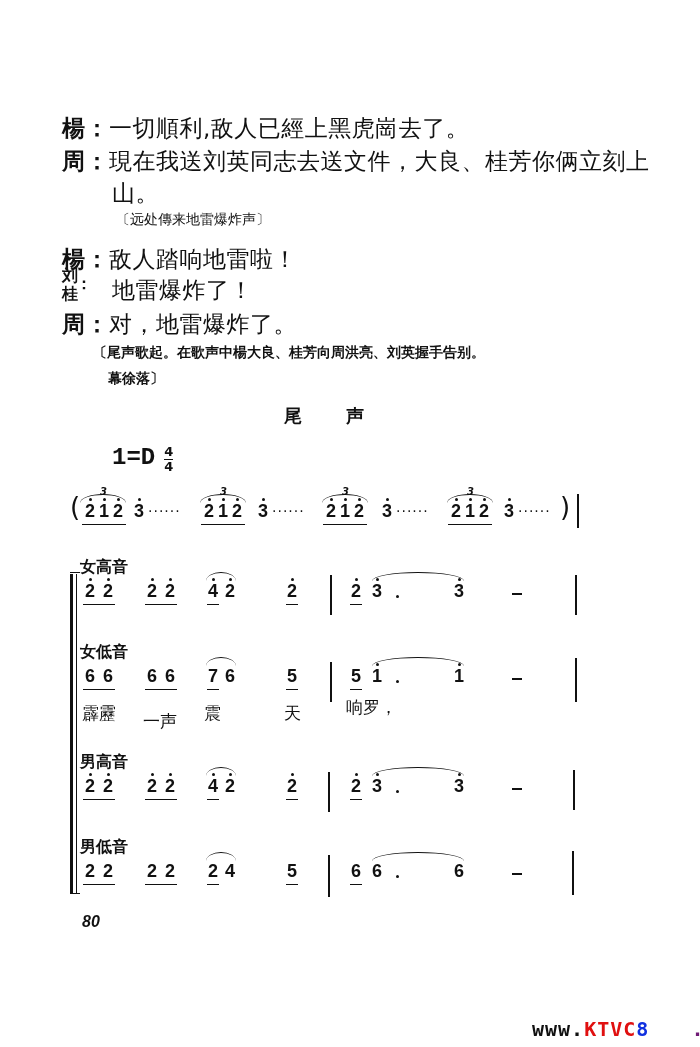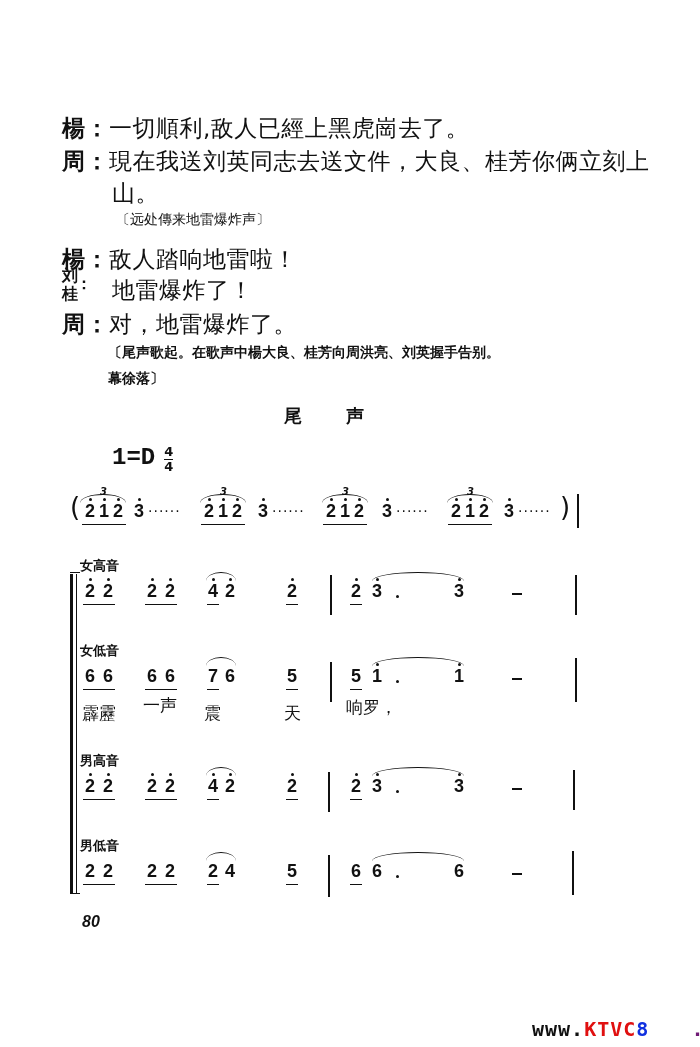--- a/index.html
+++ b/index.html
@@ -9,21 +9,21 @@
       color: #111111;
     }
     .abs { position: absolute; }
     .dline { font-size: 23px; white-space: nowrap; letter-spacing: 0.5px; }
     .speaker { font-weight: bold; }
     .stage { font-size: 14px; white-space: nowrap; }
     .title { font-size: 18px; font-weight: bold; letter-spacing: 44px; }
     .key { font-size: 24px; font-weight: bold; font-family: Liberation Mono, monospace; }
     .frac { display: inline-block; vertical-align: middle; text-align: center; font-size: 13px; line-height: 14px; margin-left: 4px; }
     .frac span { display: block; }
-    .part-label { font-size: 13px; font-weight: bold; }
+    .part-label { font-size: 16px; font-weight: bold; }
     .note {
       position: absolute; font-size: 18px; font-weight: bold;
       font-family: "Liberation Sans", sans-serif; width: 12px; text-align: center;
     }
     .note.hi::before {
       content: ""; position: absolute; left: 5px; top: -3px;
       width: 3px; height: 3px; border-radius: 50%; background: #111;
     }
     .ul {
       position: absolute; height: 0; border-top: 1.5px solid #111;
@@ -65,21 +65,21 @@
 <div class="abs" style="left:62px; top:266px; width:400px; height:40px;">
   <span class="abs speaker" style="left:0; top:0; font-size:16px;">刘</span>
   <span class="abs speaker" style="left:0; top:18px; font-size:16px;">桂</span>
   <span class="abs speaker" style="left:14px; top:8px; font-size:16px;">：</span>
   <span class="abs dline" style="left:50px; top:9px;">地雷爆炸了！</span>
 </div>
 <div class="abs dline" style="left:62px; top:309px;">
   <span class="speaker">周：</span><span>对，地雷爆炸了。</span>
 </div>
 
-<div class="abs stage" style="left:108px; top:344px; font-weight:bold;">〔尾声歌起。在歌声中楊大良、桂芳向周洪亮、刘英握手告别。</div>
+<div class="abs stage" style="left:93px; top:344px; font-weight:bold;">〔尾声歌起。在歌声中楊大良、桂芳向周洪亮、刘英握手告别。</div>
 <div class="abs stage" style="left:108px; top:370px; font-weight:bold;">幕徐落〕</div>
 
 <div class="abs title" style="left:284px; top:404px;">尾声</div>
 
 <div class="abs" style="left:112px; top:444px;">
   <span class="key">1=D</span>
   <span class="frac" style="font-weight:bold;">
     <span style="border-bottom:1.5px solid #111;">4</span>
     <span>4</span>
   </span>
@@ -176,21 +176,21 @@
   <span class="note" style="left:350px; top:26px;">5</span>
   <div class="ul" style="left:350px; top:49px; width:12px;"></div>
   <div class="arc" style="left:372px; top:17px; width:92px;"></div>
   <span class="note hi" style="left:371px; top:26px;">1</span>
   <div class="augdot" style="left:396px; top:40px;"></div>
   <span class="note hi" style="left:453px; top:26px;">1</span>
   <div class="dash" style="left:512px; top:38px;"></div>
   <div class="bar" style="left:575px; top:18px; height:44px;"></div>
 
   <span class="lyric" style="left:82px; top:62px;">霹靂</span>
-  <span class="lyric" style="left:143px; top:54px;">一声</span>
+  <span class="lyric" style="left:143px; top:70px;">一声</span>
   <span class="lyric" style="left:204px; top:62px;">震</span>
   <span class="lyric" style="left:284px; top:62px;">天</span>
   <span class="lyric" style="left:346px; top:56px;">响罗，</span>
 </div>
 
 <div class="abs" style="left:0; top:750px; width:700px; height:70px;">
   <span class="abs part-label" style="left:80px; top:2px;">男高音</span>
   <span class="note hi" style="left:84px; top:26px;">2</span>
   <span class="note hi" style="left:102px; top:26px;">2</span>
   <div class="ul" style="left:83px; top:49px; width:32px;"></div>

